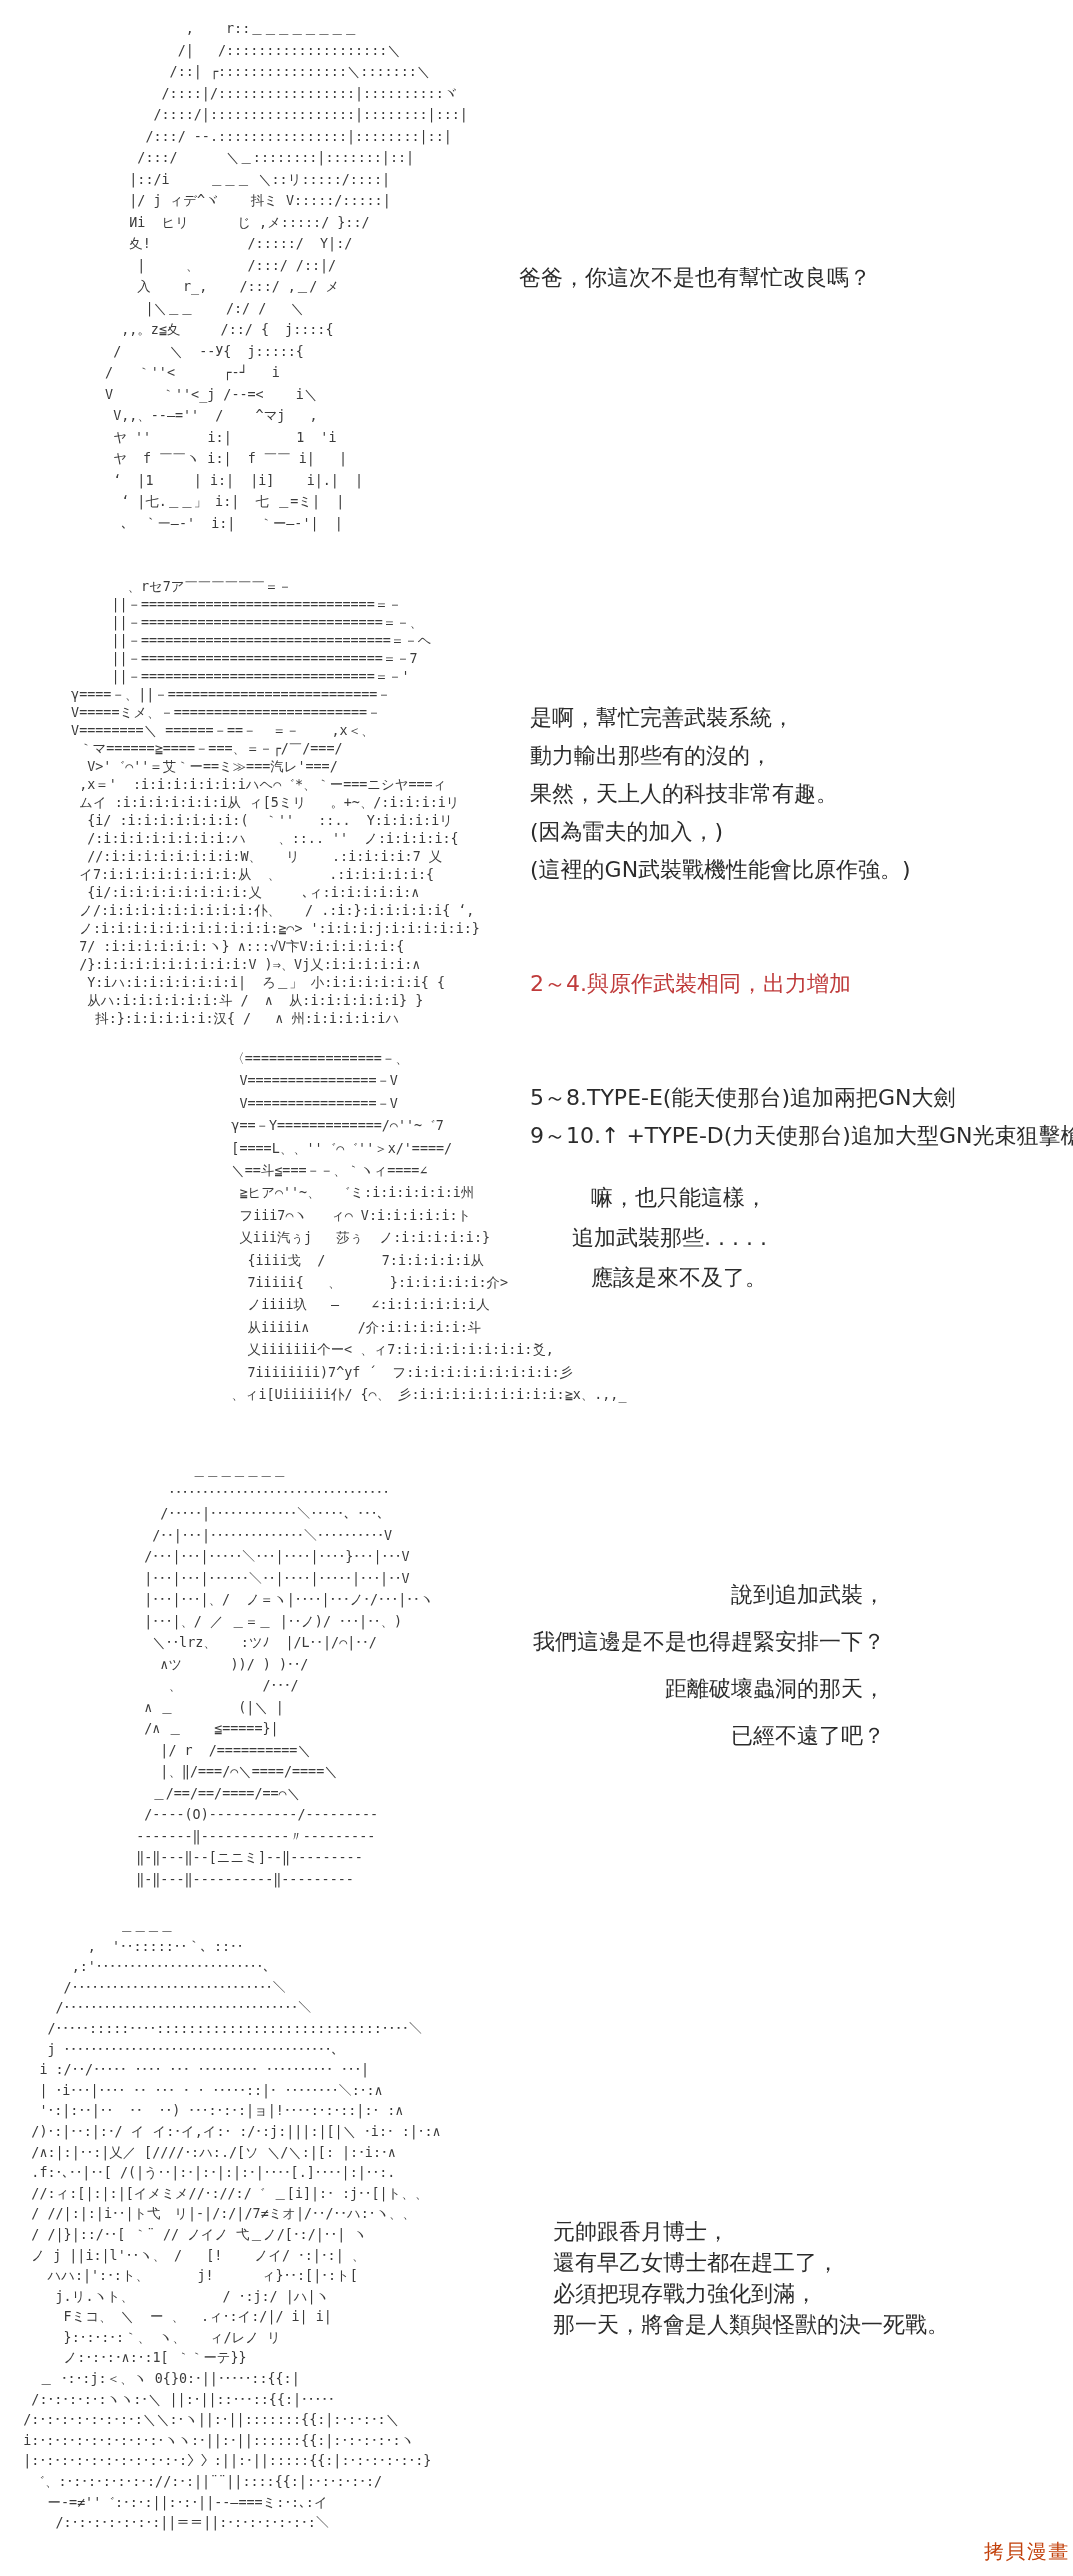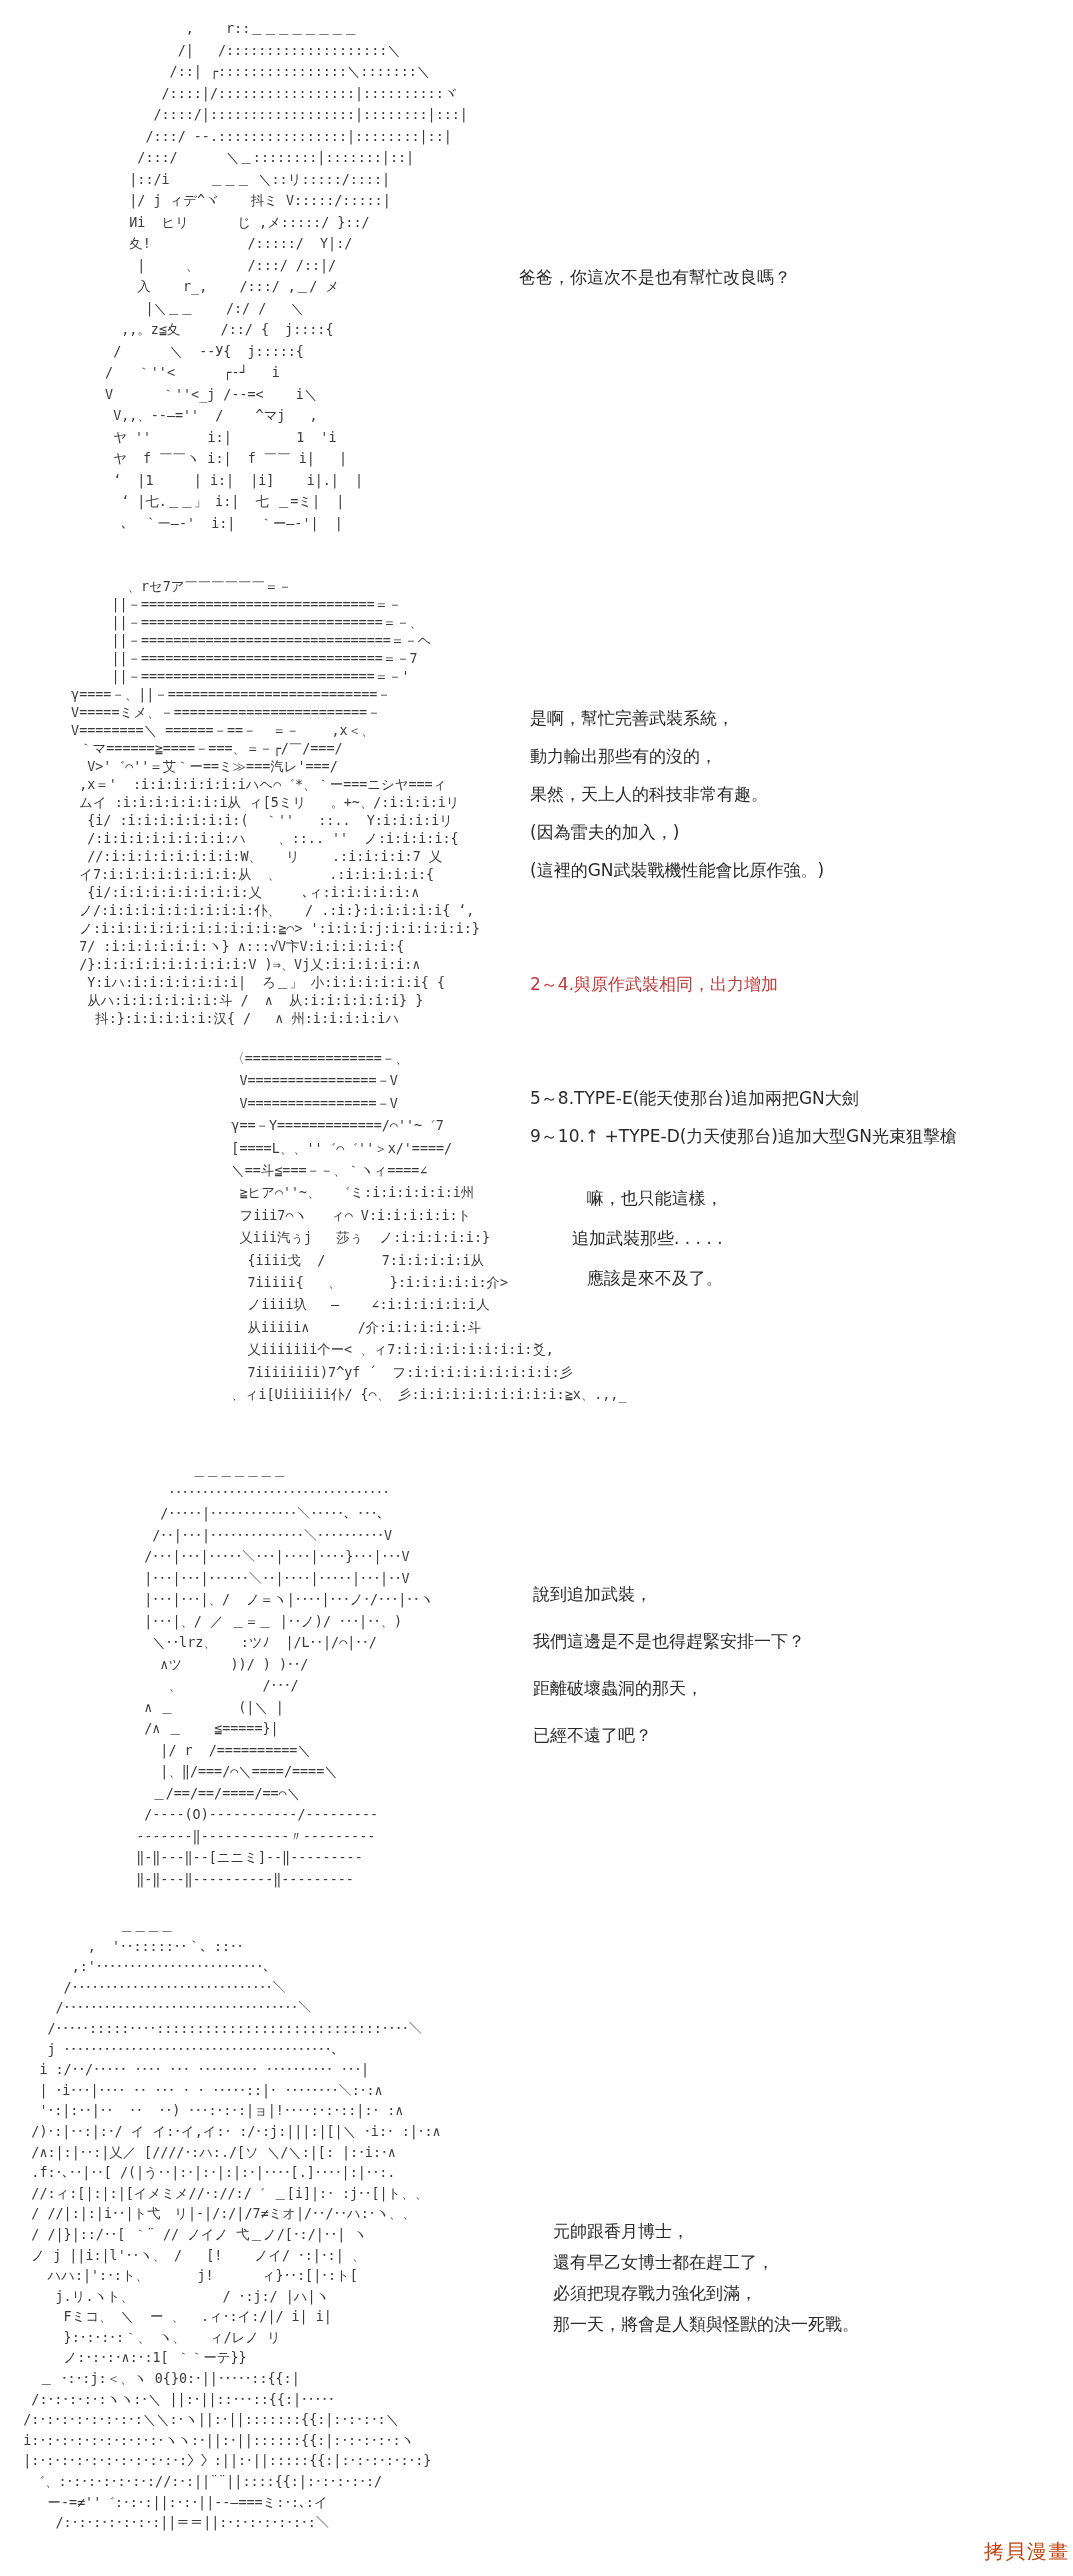--- a/index.html
+++ b/index.html
@@ -19,21 +19,21 @@
     margin: 0;
     font-family: "DejaVu Sans Mono", monospace;
     font-size: 13.4px;
     color: #3a3a3a;
     white-space: pre;
     letter-spacing: 0px;
   }
   .dlg {
     position: absolute;
     font-family: "DejaVu Sans", "Liberation Sans", sans-serif;
-    font-size: 17px;
+    font-size: 22px;
     color: #2b2b2b;
     white-space: pre;
   }
   .dlg div { white-space: pre; }
   .red { color: #bf3a3a; }
   .watermark {
     position: absolute;
     font-family: "DejaVu Serif", serif;
     font-size: 19.7px;
     color: #c2410c;
@@ -144,21 +144,21 @@
     ∧ ＿        (|＼ |
     /∧ ＿    ≦=====}|
       |/ r  /==========＼
       |、‖/===/⌒＼====/====＼
      ＿/==/==/====/==⌒＼
     /----(O)-----------/---------
    -------‖-----------〃---------
    ‖-‖---‖--[ニニミ]--‖---------
    ‖-‖---‖----------‖---------</pre>
 
-  <div class="dlg" style="left:533px; top:1571px; line-height:47px;">說到追加武裝，
+  <div class="dlg" style="left:533px; top:1571px; line-height:47px;text-align:right;">說到追加武裝，
 我們這邊是不是也得趕緊安排一下？
 距離破壞蟲洞的那天，
 已經不遠了吧？</div>
 
   <pre class="aa" style="left:7.2px; top:1916px; line-height:20.6px;">              ＿＿＿＿
           ,  '･･:::::･･｀、::･･
         ,:'･････････････････････････、
        /･･････････････････････････････＼
       /･･･････････････････････････････････＼
      /･････:::::････::::::::::::::::::::::::::::････＼

